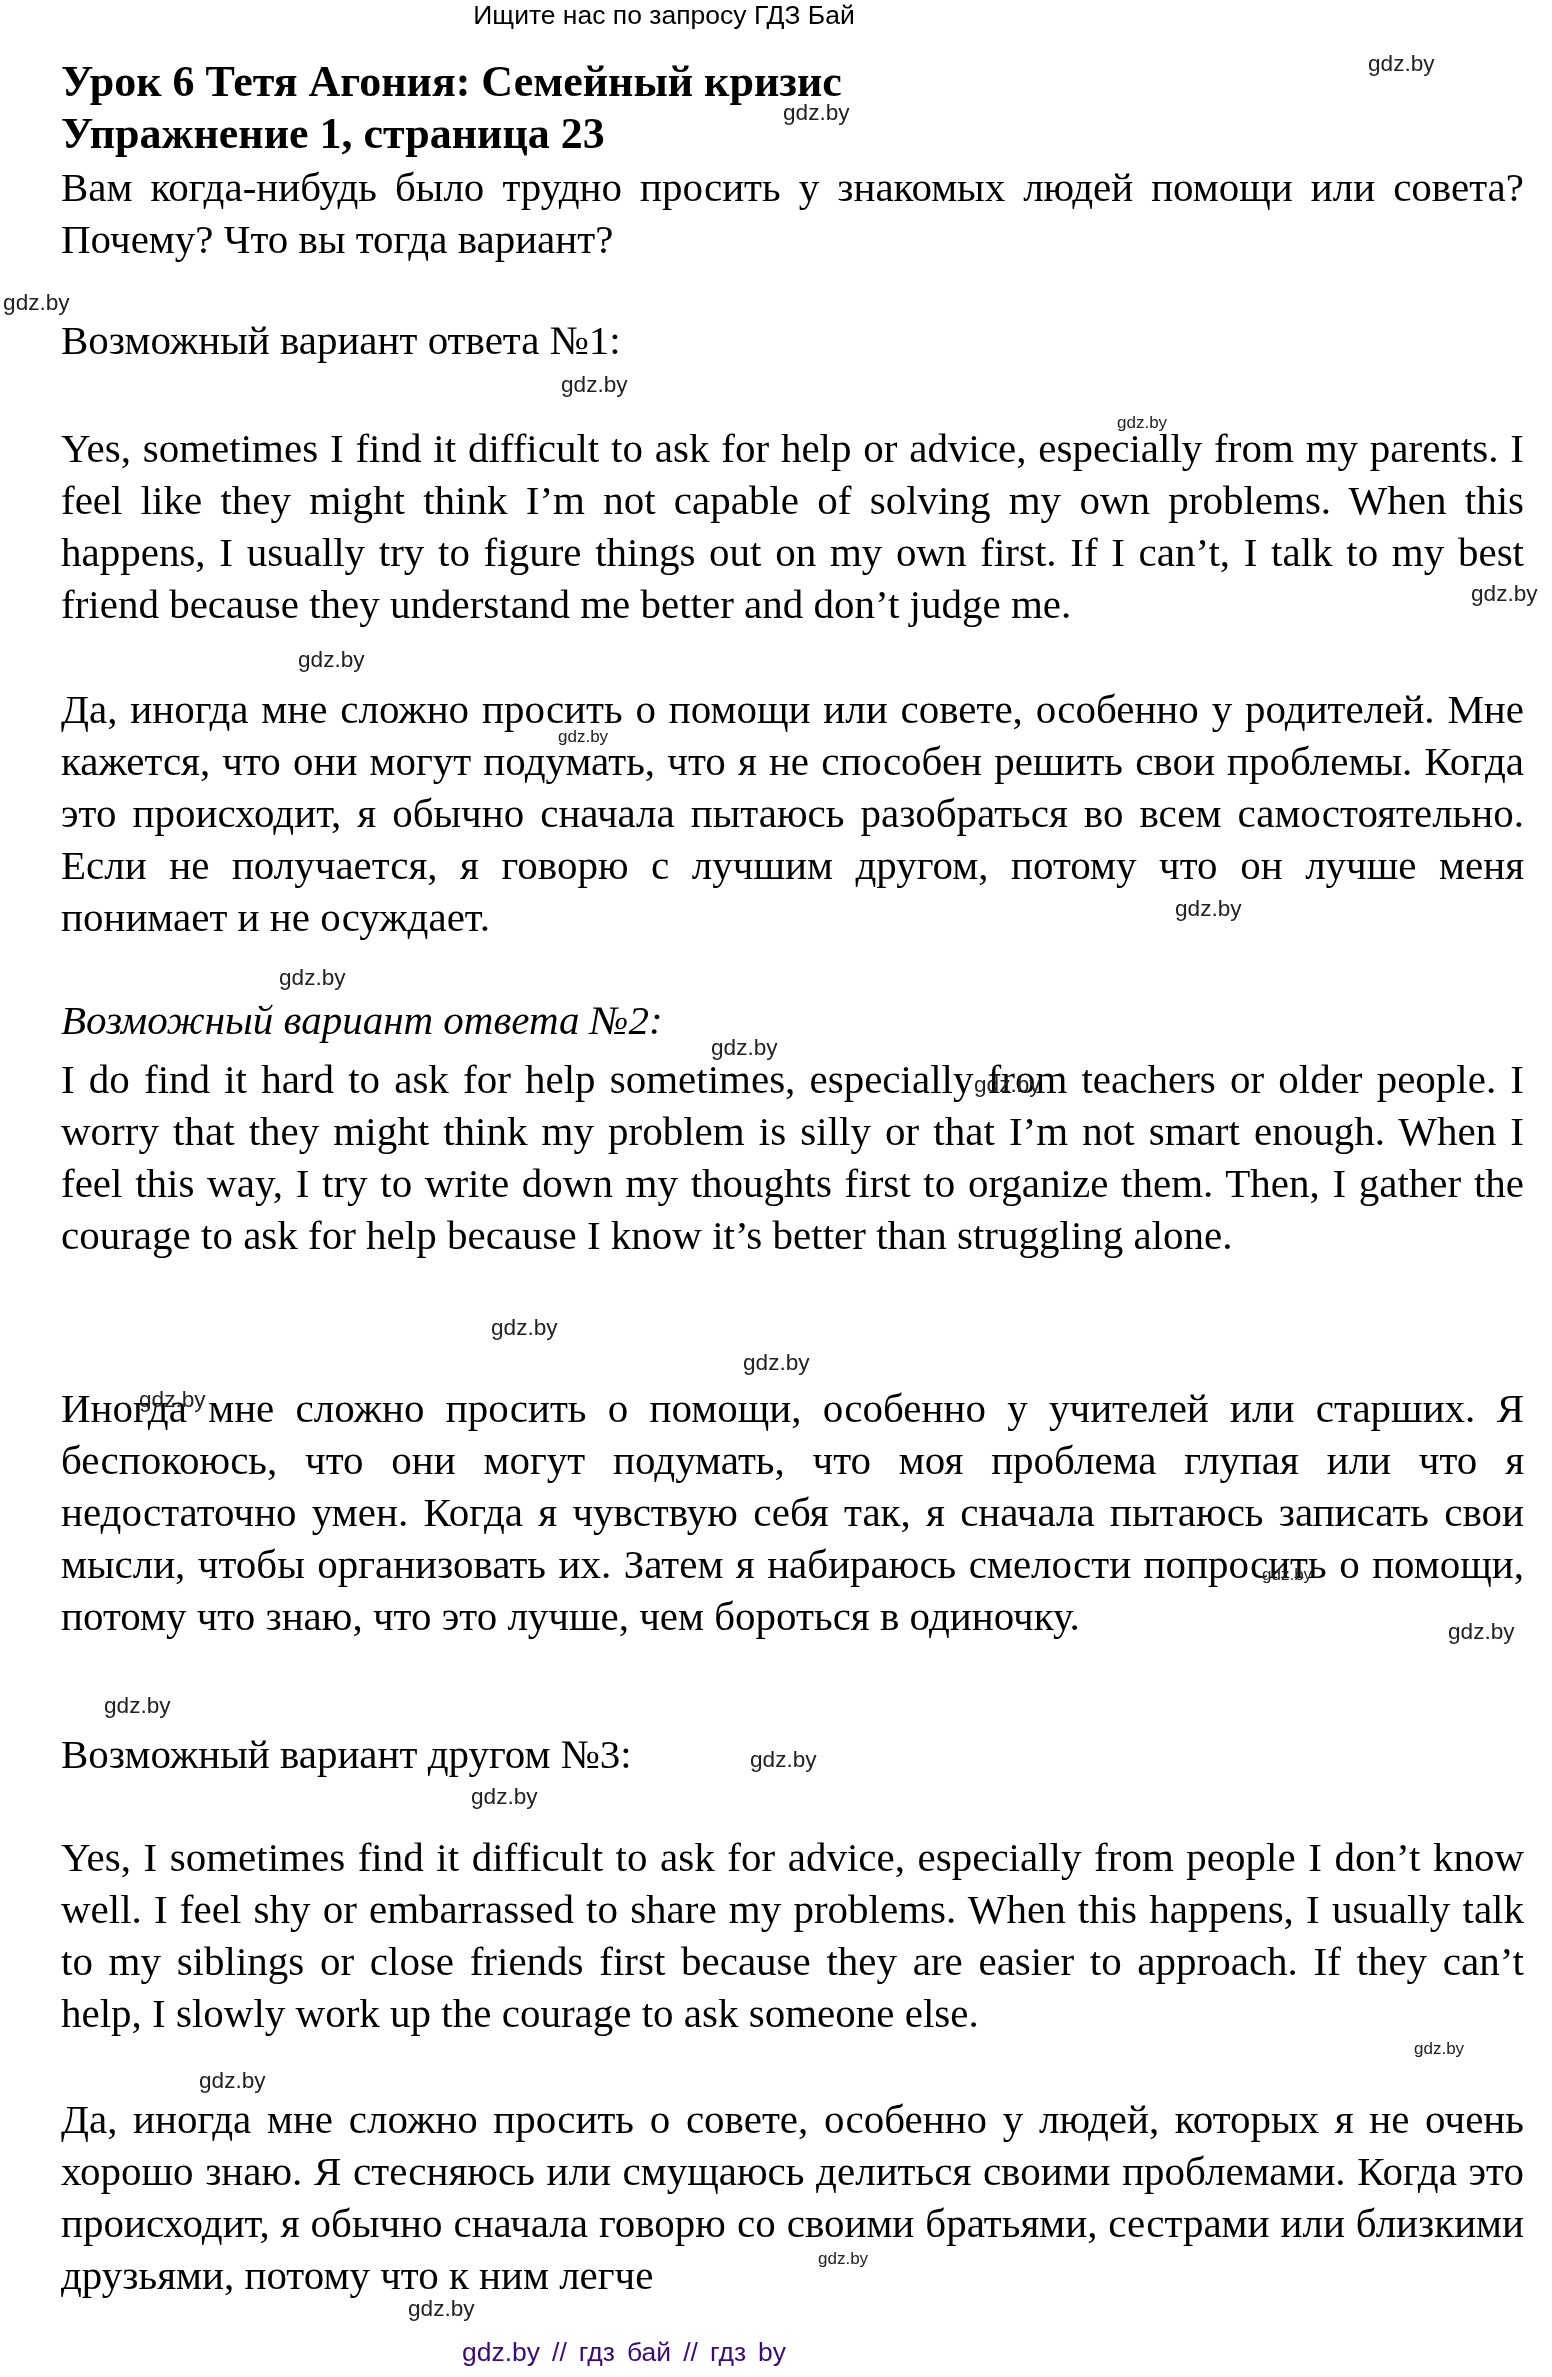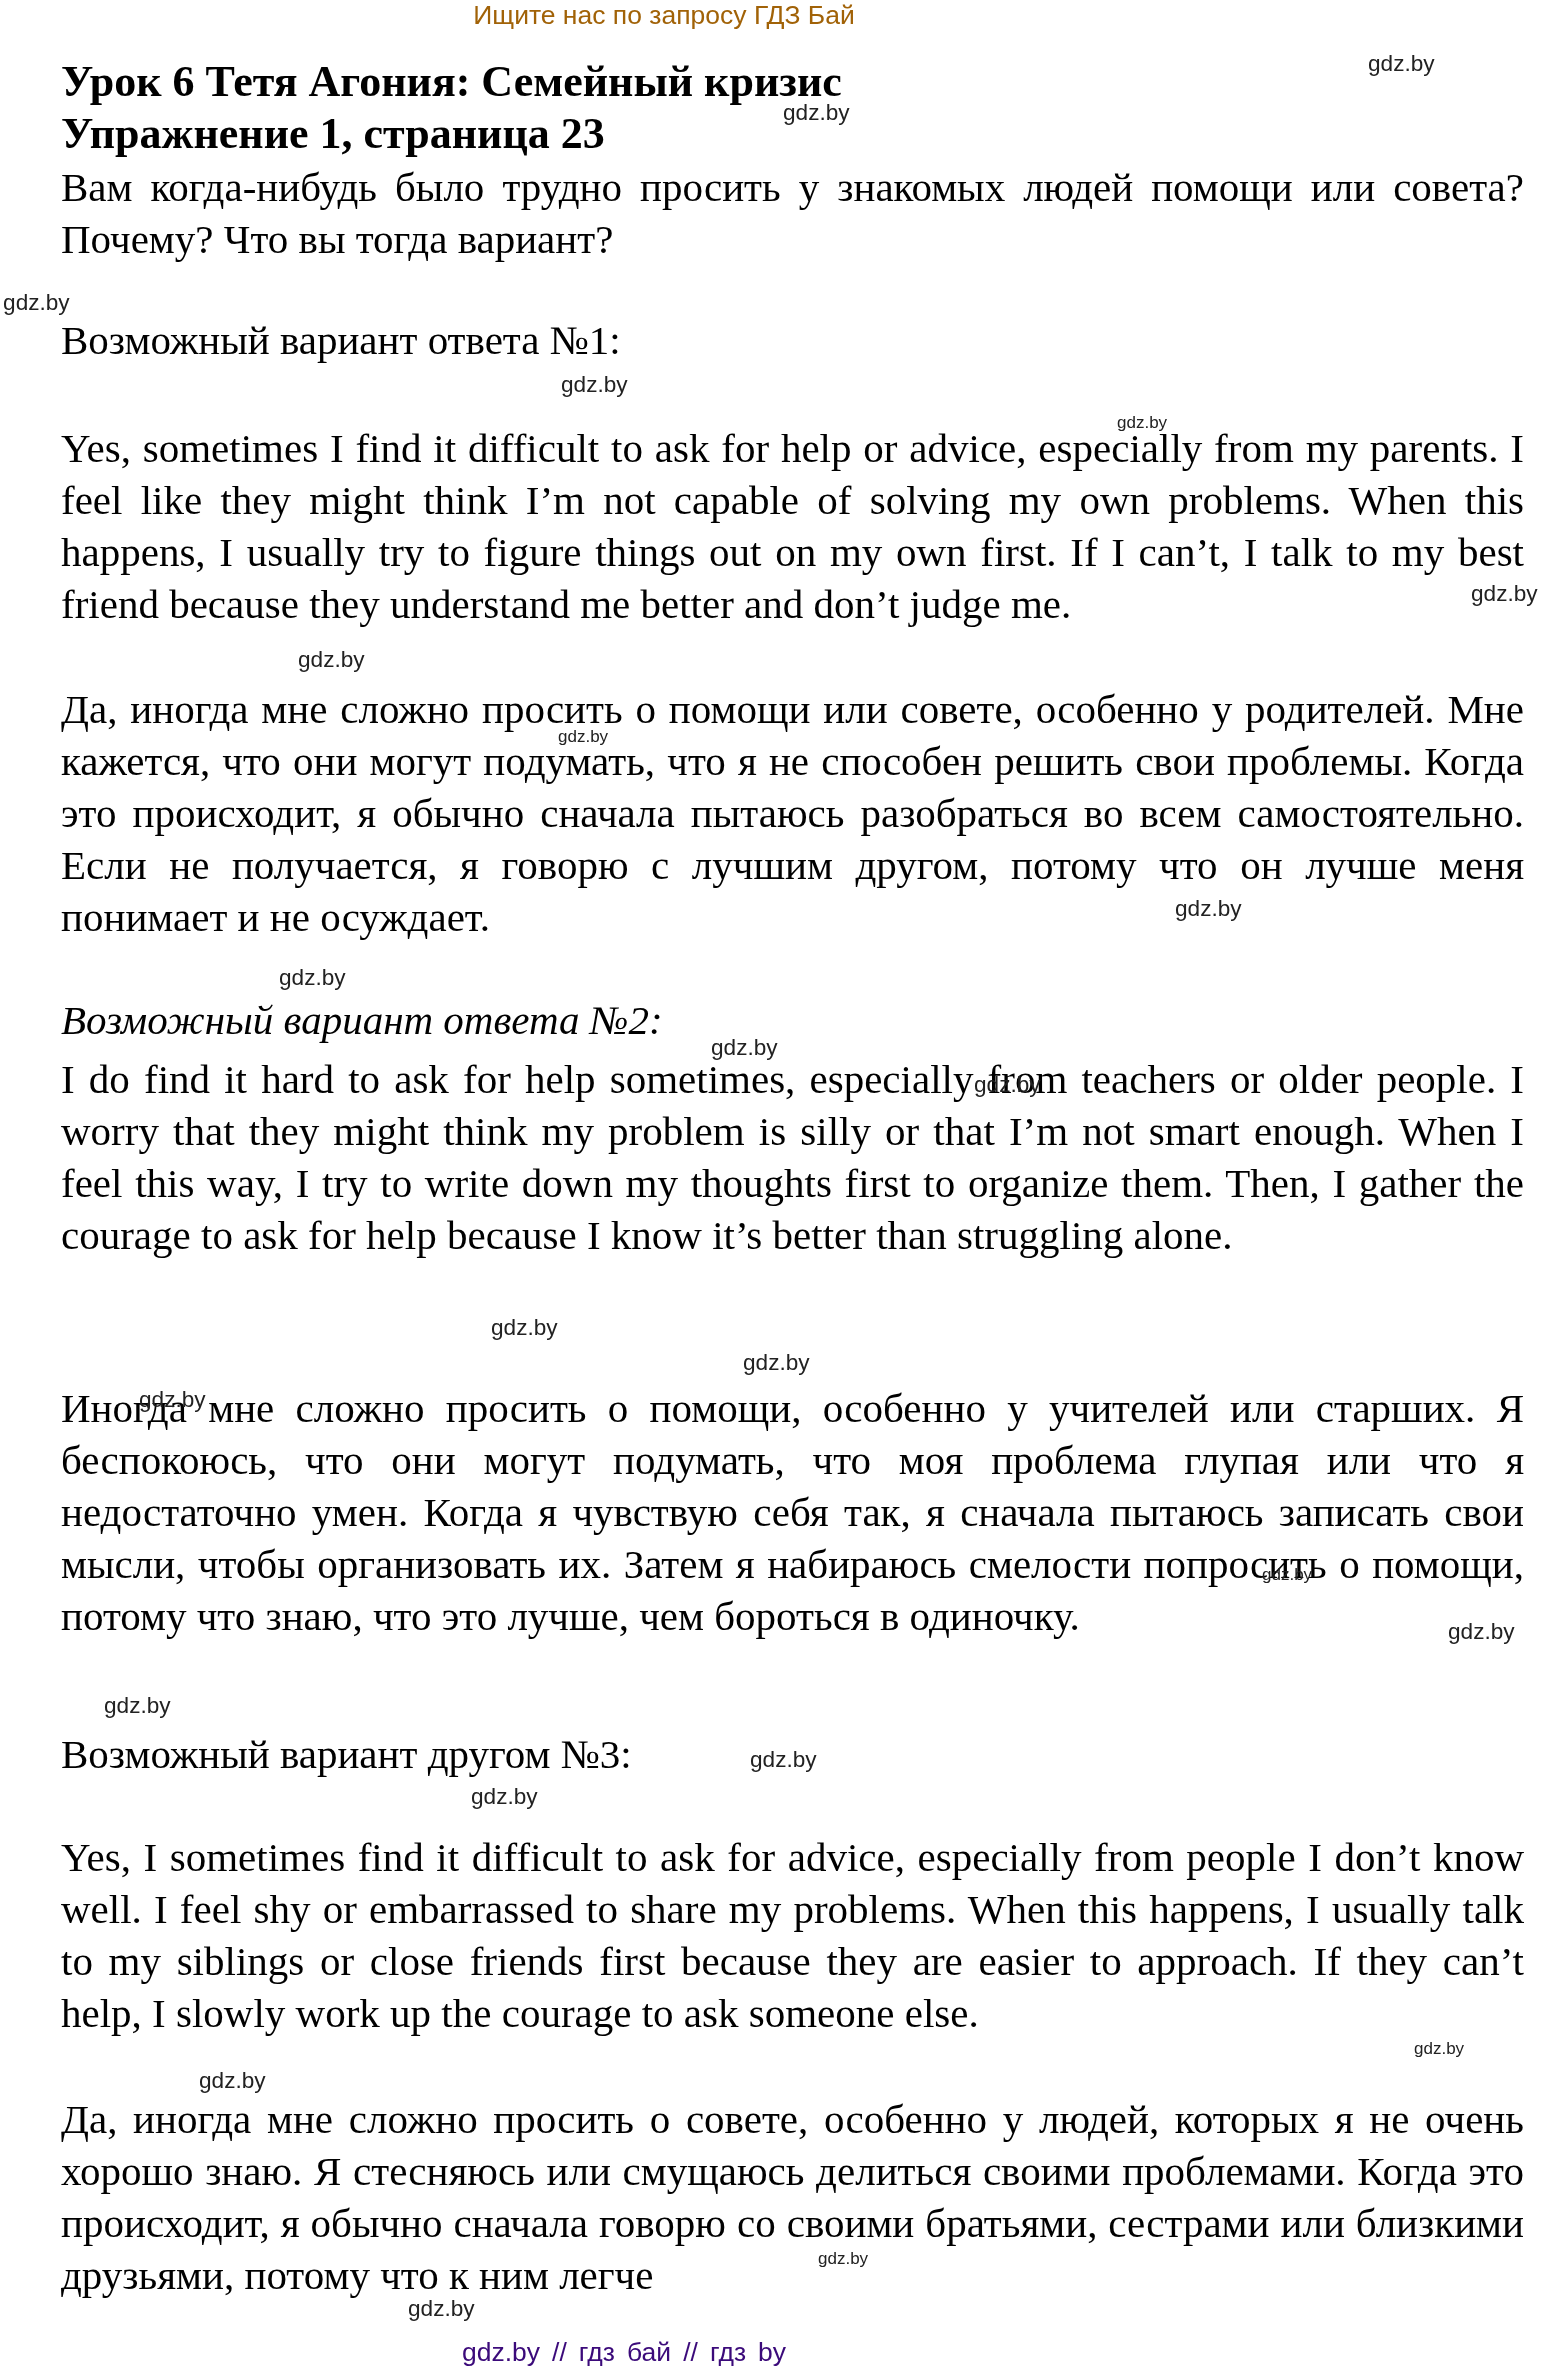--- a/index.html
+++ b/index.html
@@ -1,19 +1,19 @@
 <!DOCTYPE html>
 <html style="font-size:12.5px"><head>
 <meta charset="utf-8">
 <style>
   html, body { margin:0; padding:0; background:#ffffff; }
   body { width:1552px; height:2377px; position:relative; overflow:hidden; }
   .banner {
     position:absolute; top:0; left:0; width:1328px; text-align:center;
-    font-family:"Liberation Sans", sans-serif; font-size:26.5px; color:#a16207;
+    font-family:"Liberation Sans", sans-serif; font-size:26.5px; color:#000000;
     line-height:31px;
   }
   .footer {
     position:absolute; top:2336px; left:0; width:1248px; text-align:center;
     font-family:"Liberation Sans", sans-serif; font-size:26.5px; color:#3b0a7a;
     line-height:33px; word-spacing:4.7px;
   }
   .heading {
     position:absolute; left:61px;
     font-family:"Liberation Serif", serif; font-weight:bold; font-size:44px;

